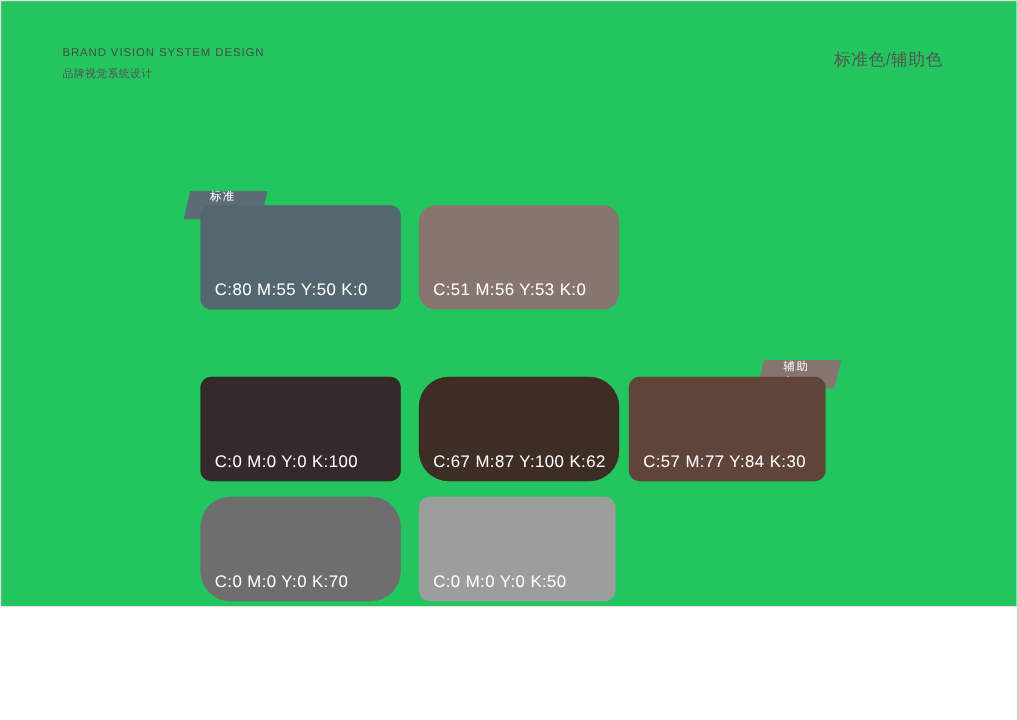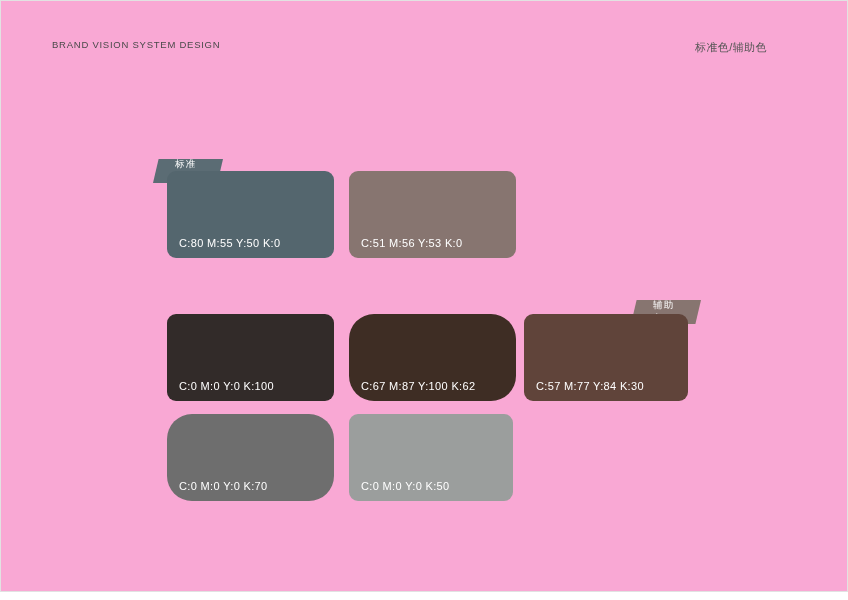--- a/index.html
+++ b/index.html
@@ -7,22 +7,22 @@
     padding: 0;
     background: #ffffff;
   }
   body {
     font-family: "Liberation Sans", "DejaVu Sans", sans-serif;
     -webkit-font-smoothing: antialiased;
   }
   #page {
     position: relative;
     width: 848px;
-    height: 592px;
-    background: #f9a8d4;
+    height: 506px;
+    background: #22c55e;
     box-sizing: border-box;
     border: 1px solid #e2e2e2;
     overflow: hidden;
     text-decoration: underline;
   }
 
   
   .hdr-block {
     position: absolute;
     line-height: 1.55;
@@ -38,21 +38,21 @@
     font-size: 9px;
     letter-spacing: 0.4px;
     color: #555555;
     margin-top: 2px;
   }
   #hdr-left  { left: 51px;  top: 37px; }
   #hdr-mid   { left: 512px; top: 37px; }
   #hdr-right {
     left: 694px;
     top: 38px;
-    font-size: 11px;
+    font-size: 14px;
     letter-spacing: 0.4px;
     color: #555555;
   }
 
   
   .ribbon {
     position: absolute;
     height: 24px;
     display: flex;
     align-items: center;
@@ -81,53 +81,54 @@
   
   .swatch {
     position: absolute;
     border-radius: 9px;
     box-sizing: border-box;
   }
   .swatch-label {
     position: absolute;
     left: 12px;
     bottom: 9px;
-    font-size: 11px;
+    font-size: 14px;
     letter-spacing: 0.35px;
     color: #ffffff;
     white-space: nowrap;
   }
 </style>
 </head>
 <body>
 
 <div id="page">
 
   <div class="hdr-block" id="hdr-left">
     <div class="hdr-en">BRAND VISION SYSTEM DESIGN</div>
+    <div class="hdr-cn">品牌视觉系统设计</div>
   </div>
 
 
   <div id="hdr-right" class="hdr-block">
     <div>标准色/辅助色</div>
   </div>
 
   <div class="ribbon" id="ribbon-standard" style="background: rgb(91, 108, 116);">
     <span>标准色</span>
   </div>
 
   <div class="ribbon" id="ribbon-auxiliary" style="background: rgb(135, 117, 112);">
     <span>辅助色</span>
   </div>
 
   <div id="swatch-layer">
       <div class="swatch" style="left: 166px; top: 170px; width: 167px; height: 87px; background: rgb(84, 102, 110);">
         <div class="swatch-label">C:80  M:55 Y:50  K:0</div>
       </div>
-      <div class="swatch" style="left: 348px; top: 170px; width: 167px; height: 87px; background: rgb(135, 117, 112);">
+      <div class="swatch" style="left: 348px; top: 170px; width: 167px; height: 87px; background: rgb(135, 117, 112); border-radius: 14px;">
         <div class="swatch-label">C:51  M:56 Y:53  K:0</div>
       </div>
       <div class="swatch" style="left: 166px; top: 313px; width: 167px; height: 87px; background: rgb(50, 43, 41);">
         <div class="swatch-label">C:0  M:0  Y:0  K:100</div>
       </div>
       <div class="swatch" style="left: 348px; top: 313px; width: 167px; height: 87px; background: rgb(62, 45, 36); border-radius: 25px;">
         <div class="swatch-label">C:67  M:87 Y:100  K:62</div>
       </div>
       <div class="swatch" style="left: 523px; top: 313px; width: 164px; height: 87px; background: rgb(96, 68, 58); padding-left: 17px;">
         <div class="swatch-label">C:57  M:77 Y:84  K:30</div>

